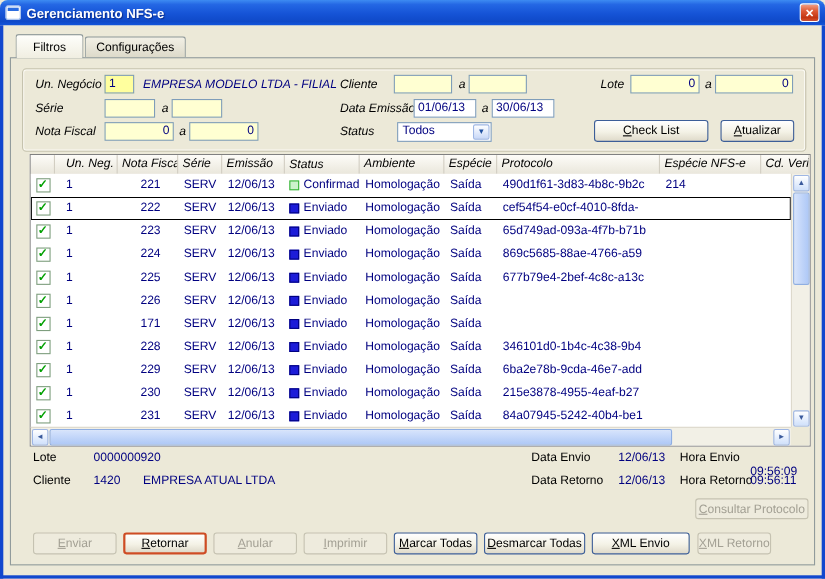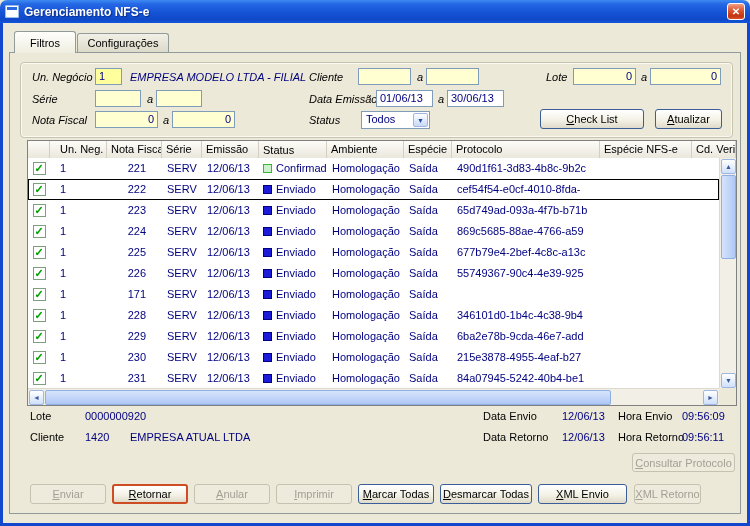--- a/index.html
+++ b/index.html
@@ -43,41 +43,41 @@
   .lbl{position:absolute;z-index:5;white-space:nowrap;font-style:italic;}
   .val{color:#000080;}
   .fld{
     position:absolute;z-index:5;height:17px;box-sizing:border-box;
     border:1px solid #7F9DB9;background:#fff;color:#000080;
     padding:1px 3px;font-size:11px;line-height:13px;white-space:nowrap;overflow:hidden;
   }
   .fld.yellow{background:#FFFFD2;}
   .fld.strong-yellow{background:#FFFF9E;}
   .fld.num{text-align:right;}
-  .combo{left:361px;top:111px;width:69px;height:18px;z-index:5;border:1px solid #7F9DB9;background:#fff;box-sizing:border-box;}
+  .combo{left:361px;top:111px;width:86px;height:18px;z-index:5;border:1px solid #7F9DB9;background:#fff;box-sizing:border-box;}
   .combo .txt{position:absolute;left:4px;top:1px;color:#000080;}
   .combo .arrow{
     position:absolute;right:1px;top:1px;bottom:1px;width:15px;
     background:linear-gradient(180deg,#FFFFFF,#C8D8F8);border:1px solid #9EB6E4;border-radius:2px;
     color:#2050A0;font-size:7px;display:flex;align-items:center;justify-content:center;box-sizing:border-box;
   }
   
   .btn{
     position:absolute;z-index:6;box-sizing:border-box;height:20px;
     border:1px solid #3C5E98;border-radius:3px;
     background:linear-gradient(180deg,#FFFFFF,#F4F2E6 55%,#DFDACA);
     display:flex;align-items:center;justify-content:center;color:#000;font-size:11px;cursor:default;
   }
   .btn span{display:block;}
   .btn span::first-letter{text-decoration:underline;}
   .btn.disabled{border:1px solid #C5C2B1;background:#EEEBDD;color:#A3A094;}
   .btn.focused{border:2px solid #CE4C24;}
   
   .grid{left:27px;top:140px;width:710px;height:266px;border:1px solid #808080;background:#fff;box-sizing:border-box;z-index:5;}
-  .ghead{position:absolute;left:0;top:0;right:0;height:27px;display:flex;background:linear-gradient(180deg,#FDFCF8,#EAE7DC 65%,#D9D5C8);border-bottom:1px solid #ACA899;box-sizing:border-box;}
+  .ghead{position:absolute;left:0;top:0;right:0;height:27px;display:flex;background:linear-gradient(180deg,#FDFCF8,#EAE7DC 65%,#D9D5C8);border-bottom:1px solid #ACA899;box-sizing:border-box;font-style:italic;}
   .th{height:17px;line-height:16px;box-sizing:border-box;border-right:1px solid #D2CEC2;padding-left:4px;overflow:hidden;white-space:nowrap;font-size:11px;color:#000;}
   .gbody{position:absolute;left:0;top:17px;width:691px;height:231px;background:#fff;overflow:hidden;}
   .trow{display:flex;height:21px;color:#000080;}
   .trow.sel{box-shadow:inset 0 0 0 1px #000;}
   .td{height:21px;line-height:21px;box-sizing:border-box;overflow:hidden;white-space:nowrap;padding-left:5px;}
   .c-cb{width:22px;padding:0;display:flex;align-items:center;justify-content:center;}
   .c-unneg{width:57px;padding-left:10px;}
   .c-nf{width:55px;text-align:right;padding-right:16px;padding-left:0;}
   .th.c-nf{text-align:left;padding-right:0;padding-left:4px;}
   .c-serie{width:40px;}
@@ -188,20 +188,21 @@
         <div class="td c-nf">221</div>
         <div class="td c-serie">SERV</div>
         <div class="td c-emi">12/06/13</div>
         <div class="td c-status">
           <span class="sticon" style="background: rgb(204, 242, 204); border-color: rgb(57, 181, 57);"></span>
           <span>Confirmado</span>
         </div>
         <div class="td c-amb">Homologação</div>
         <div class="td c-esp">Saída</div>
         <div class="td c-proto">490d1f61-3d83-4b8c-9b2c</div>
+        <div class="td c-num">214</div>
         <div class="td c-cd"></div>
       </div>
       <div class="trow sel">
         <div class="td c-cb">
           <span class="cb">✓</span>
         </div>
         <div class="td c-unneg">1</div>
         <div class="td c-nf">222</div>
         <div class="td c-serie">SERV</div>
         <div class="td c-emi">12/06/13</div>
@@ -276,21 +277,20 @@
         <div class="td c-unneg">1</div>
         <div class="td c-nf">226</div>
         <div class="td c-serie">SERV</div>
         <div class="td c-emi">12/06/13</div>
         <div class="td c-status">
           <span class="sticon" style="background: rgb(28, 28, 216); border-color: rgb(0, 0, 128);"></span>
           <span>Enviado</span>
         </div>
         <div class="td c-amb">Homologação</div>
         <div class="td c-esp">Saída</div>
-        <div class="td c-proto">55749367-90c4-4e39-925</div>
         <div class="td c-num"></div>
         <div class="td c-cd"></div>
       </div>
       <div class="trow">
         <div class="td c-cb">
           <span class="cb">✓</span>
         </div>
         <div class="td c-unneg">1</div>
         <div class="td c-nf">171</div>
         <div class="td c-serie">SERV</div>
@@ -388,21 +388,21 @@
     <div class="sb-btn h-right">►</div>
   </div>
   <div class="corner"></div>
 </div>
 
 <span class="sum-lbl" style="left:30px;top:410px;">Lote</span>
 <span class="sum-val" style="left:85px;top:410px;">0000000920</span>
 <span class="sum-lbl" style="left:483px;top:410px;">Data Envio</span>
 <span class="sum-val" style="left:562px;top:410px;">12/06/13</span>
 <span class="sum-lbl" style="left:618px;top:410px;">Hora Envio</span>
-<span class="sum-val" style="left:682px;top:410px;">09:56:09</span>
+<span class="sum-val" style="left:682px;top:423px;">09:56:09</span>
 <span class="sum-lbl" style="left:30px;top:431px;">Cliente</span>
 <span class="sum-val" style="left:85px;top:431px;">1420</span>
 <span class="sum-val" style="left:130px;top:431px;">EMPRESA ATUAL LTDA</span>
 <span class="sum-lbl" style="left:483px;top:431px;">Data Retorno</span>
 <span class="sum-val" style="left:562px;top:431px;">12/06/13</span>
 <span class="sum-lbl" style="left:618px;top:431px;">Hora Retorno</span>
 <span class="sum-val" style="left:682px;top:431px;">09:56:11</span>
 
 <div class="btn disabled" style="left:632px;top:453px;width:103px;height:19px;">
     <span>Consultar Protocolo</span>

